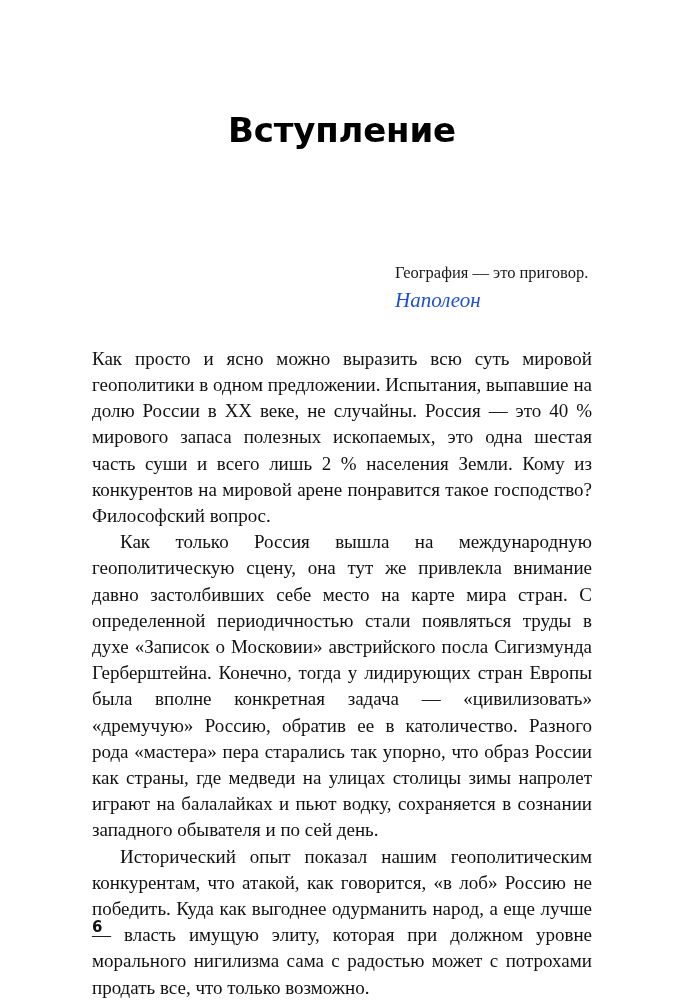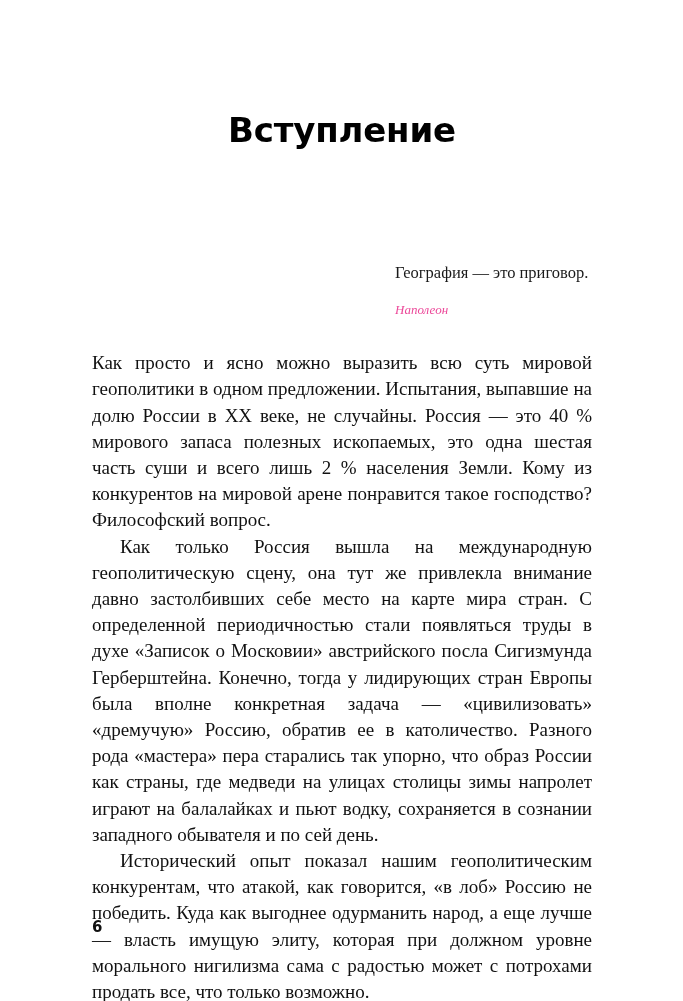--- a/index.html
+++ b/index.html
@@ -44,24 +44,24 @@
   }
   .epigraph-quote {
     font-size: 16.5px;
     line-height: 1.45;
     color: #1a1a1a;
     margin: 0;
     white-space: nowrap;
   }
   .epigraph-author {
     font-style: italic;
-    font-size: 13px;
+    font-size: 21px;
     line-height: 1.45;
-    color: #ec4899;
-    margin: 16px 0 0 0;
+    color: #1d4ed8;
+    margin: 0 0 0 0;
   }
   .body-text {
     margin-top: 30px;
   }
   .body-text p {
     margin: 0;
     font-size: 19px;
     line-height: 26.2px;
     text-align: justify;
     text-justify: inter-word;

